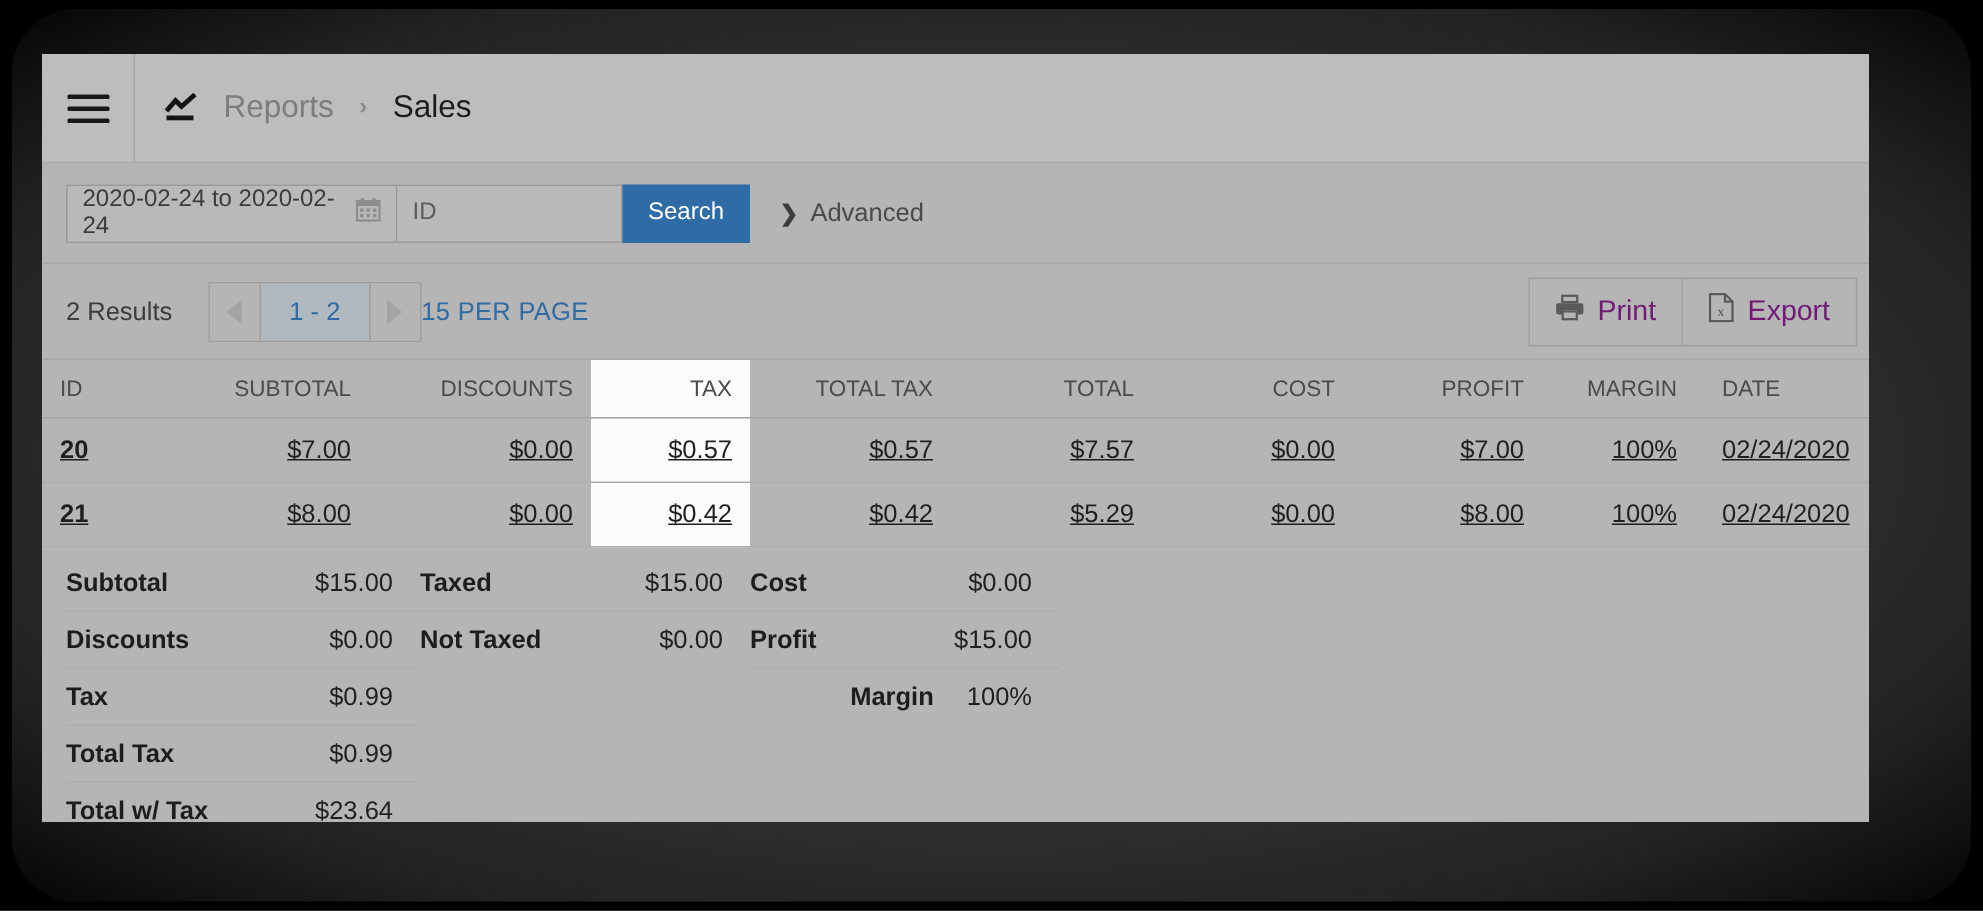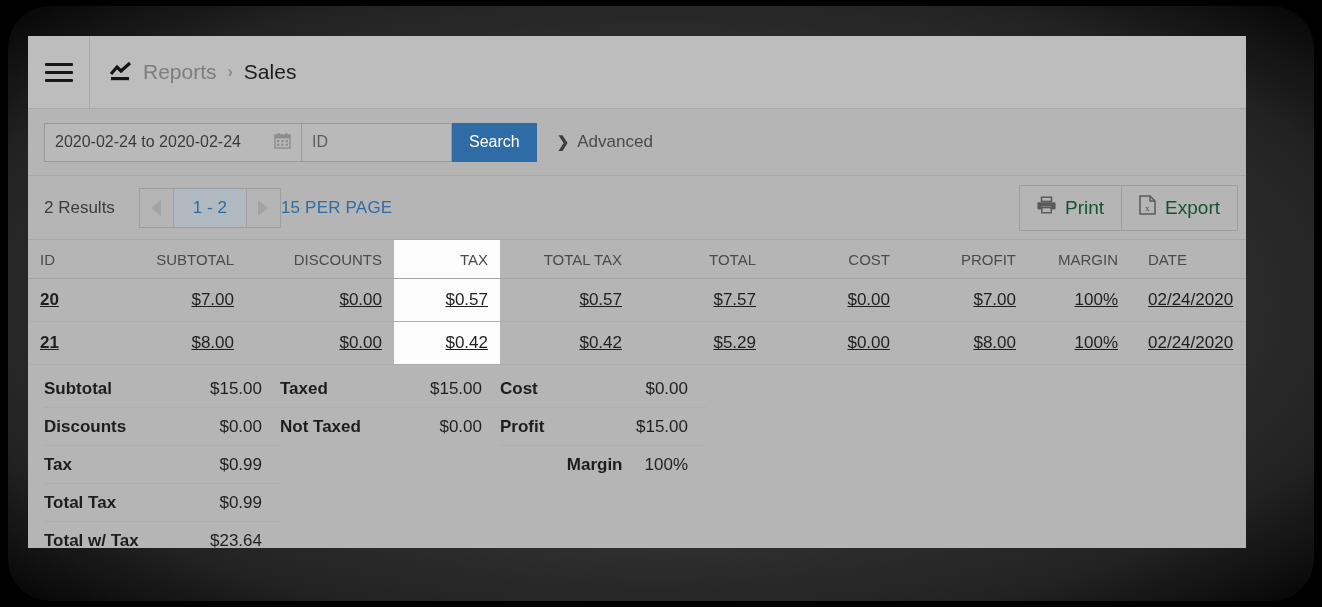--- a/index.html
+++ b/index.html
@@ -75,21 +75,21 @@
   .hamburger i {
     display: block;
     height: 3px;
     background: #171717;
     border-radius: 1px;
   }
   .breadcrumb {
     display: flex;
     align-items: center;
     padding-left: 19px;
-    gap: 10px;
+    gap: 16px;
     font-size: 21px;
     color: #7f7f7f;
   }
   .bc-icon {
     display: inline-flex;
     align-items: flex-end;
     width: 24px;
     height: 20px;
   }
   .bc-sep {
@@ -120,21 +120,21 @@
     box-sizing: border-box;
     border: 1px solid #9a9a9a;
     background: #b9b9b9;
     display: flex;
     align-items: center;
     font-size: 16px;
     color: #3b3b3b;
     padding: 0 10px;
   }
   .field.date {
-    width: 258px;
+    width: 221px;
     justify-content: space-between;
     cursor: pointer;
   }
   .field.idfield {
     width: 150px;
     border-left: none;
     color: #5e5e5e;
   }
   .field.idfield input {
     border: 0;
@@ -226,21 +226,21 @@
     align-items: stretch;
     height: 44px;
     border: 1px solid #9e9e9e;
   }
   .act-btn {
     display: flex;
     align-items: center;
     gap: 9px;
     padding: 0 17px;
     font-size: 19px;
-    color: #14532d;
+    color: #701a75;
     background: #b5b5b5;
     cursor: pointer;
   }
   .act-btn + .act-btn { border-left: 1px solid #9e9e9e; }
 
   
   .tablewrap { background: #b5b5b5; }
   table.report {
     width: 100%;
     border-collapse: collapse;

